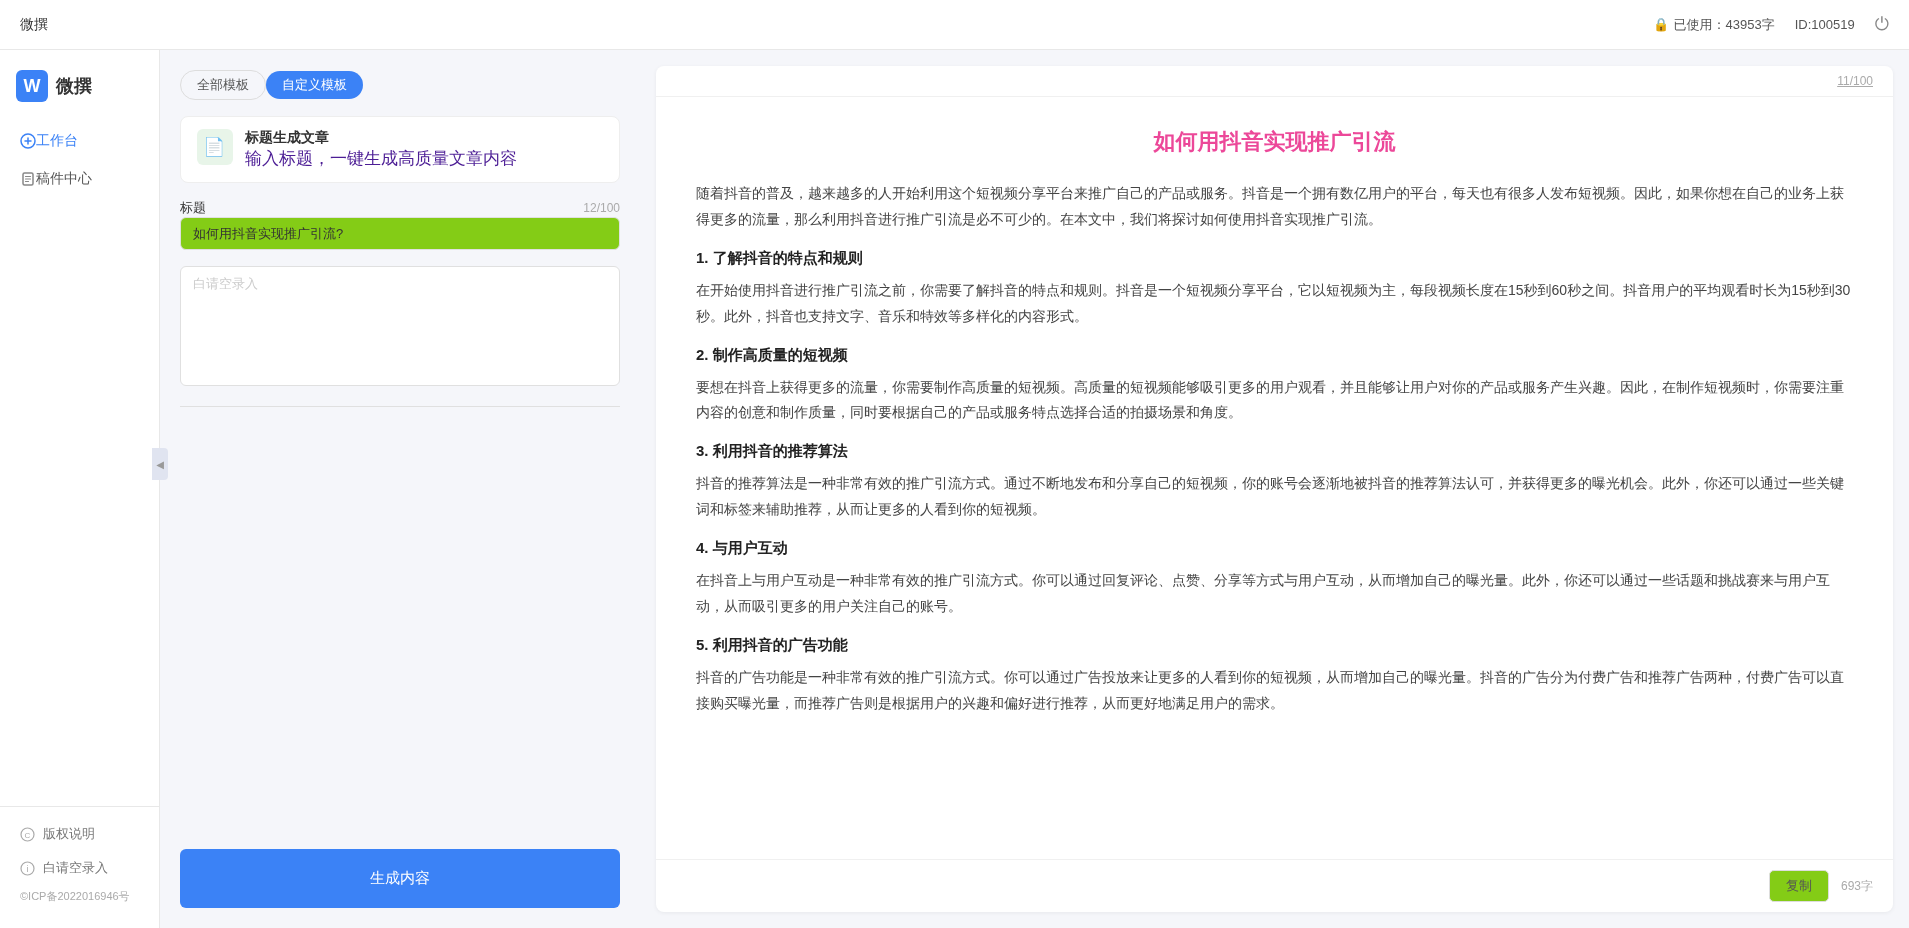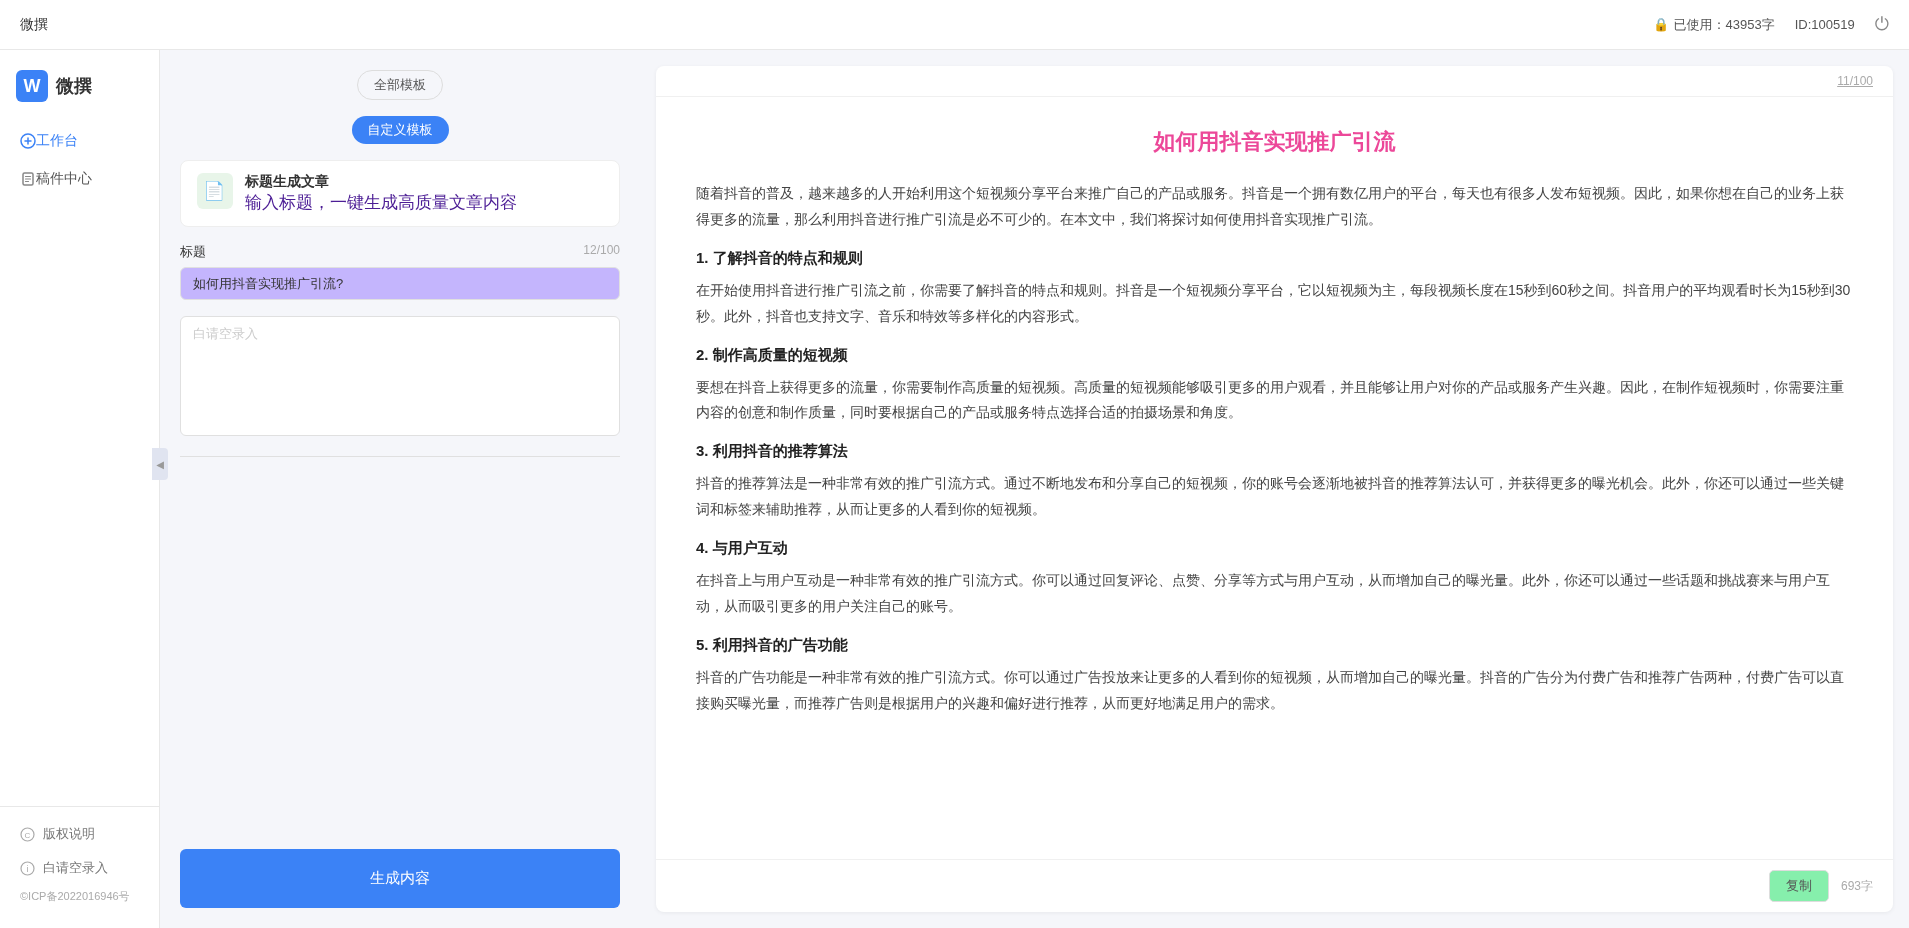--- a/index.html
+++ b/index.html
@@ -108,23 +108,22 @@
       padding: 20px;
       display: flex;
       flex-direction: column;
       gap: 16px;
       overflow-y: auto;
     }
 
     
     .tabs {
       display: flex;
-      gap: 16px;
-      align-items: center;
-      flex-direction: column;
+      gap: 0;
+      align-items: center;
     }
     .tab-btn {
       padding: 5px 16px;
       border-radius: 20px;
       border: none;
       cursor: pointer;
       font-size: 13px;
     }
     .tab-btn.inactive {
       background: transparent;
@@ -159,32 +158,33 @@
     .template-info {}
     .template-name { font-size: 14px; font-weight: 600; color: #333; }
     .template-desc { font-size: 17px; color: #4c1d95; margin-top: 0; }
 
     
     .form-label {
       font-size: 13px;
       color: #333;
       display: flex;
       justify-content: space-between;
-      margin-bottom: 6px;
+      align-items: center;
+      margin-bottom: 0;
     }
     .form-label .count { color: #aaa; font-size: 12px; }
     .form-input {
       width: 100%;
       padding: 8px 12px;
       border: 1px solid #e0e0e0;
       border-radius: 6px;
       font-size: 13px;
       color: #333;
       outline: none;
-      background: #c4b5fd;
+      background: #84cc16;
     }
     .form-textarea {
       width: 100%;
       padding: 8px 12px;
       border: 1px solid #e0e0e0;
       border-radius: 6px;
       font-size: 13px;
       color: #ccc;
       outline: none;
       background: #fff;
@@ -258,21 +258,21 @@
     }
     .right-panel-footer {
       padding: 10px 20px;
       border-top: 1px solid #f0f0f0;
       display: flex;
       justify-content: flex-end;
       align-items: center;
       gap: 12px;
     }
     .copy-btn {
-      background: #86efac;
+      background: #84cc16;
       border: 1px solid #ddd;
       border-radius: 5px;
       padding: 6px 16px;
       font-size: 13px;
       cursor: pointer;
       color: #555;
     }
     .word-count { font-size: 12px; color: #aaa; }
   </style>
 </head>

